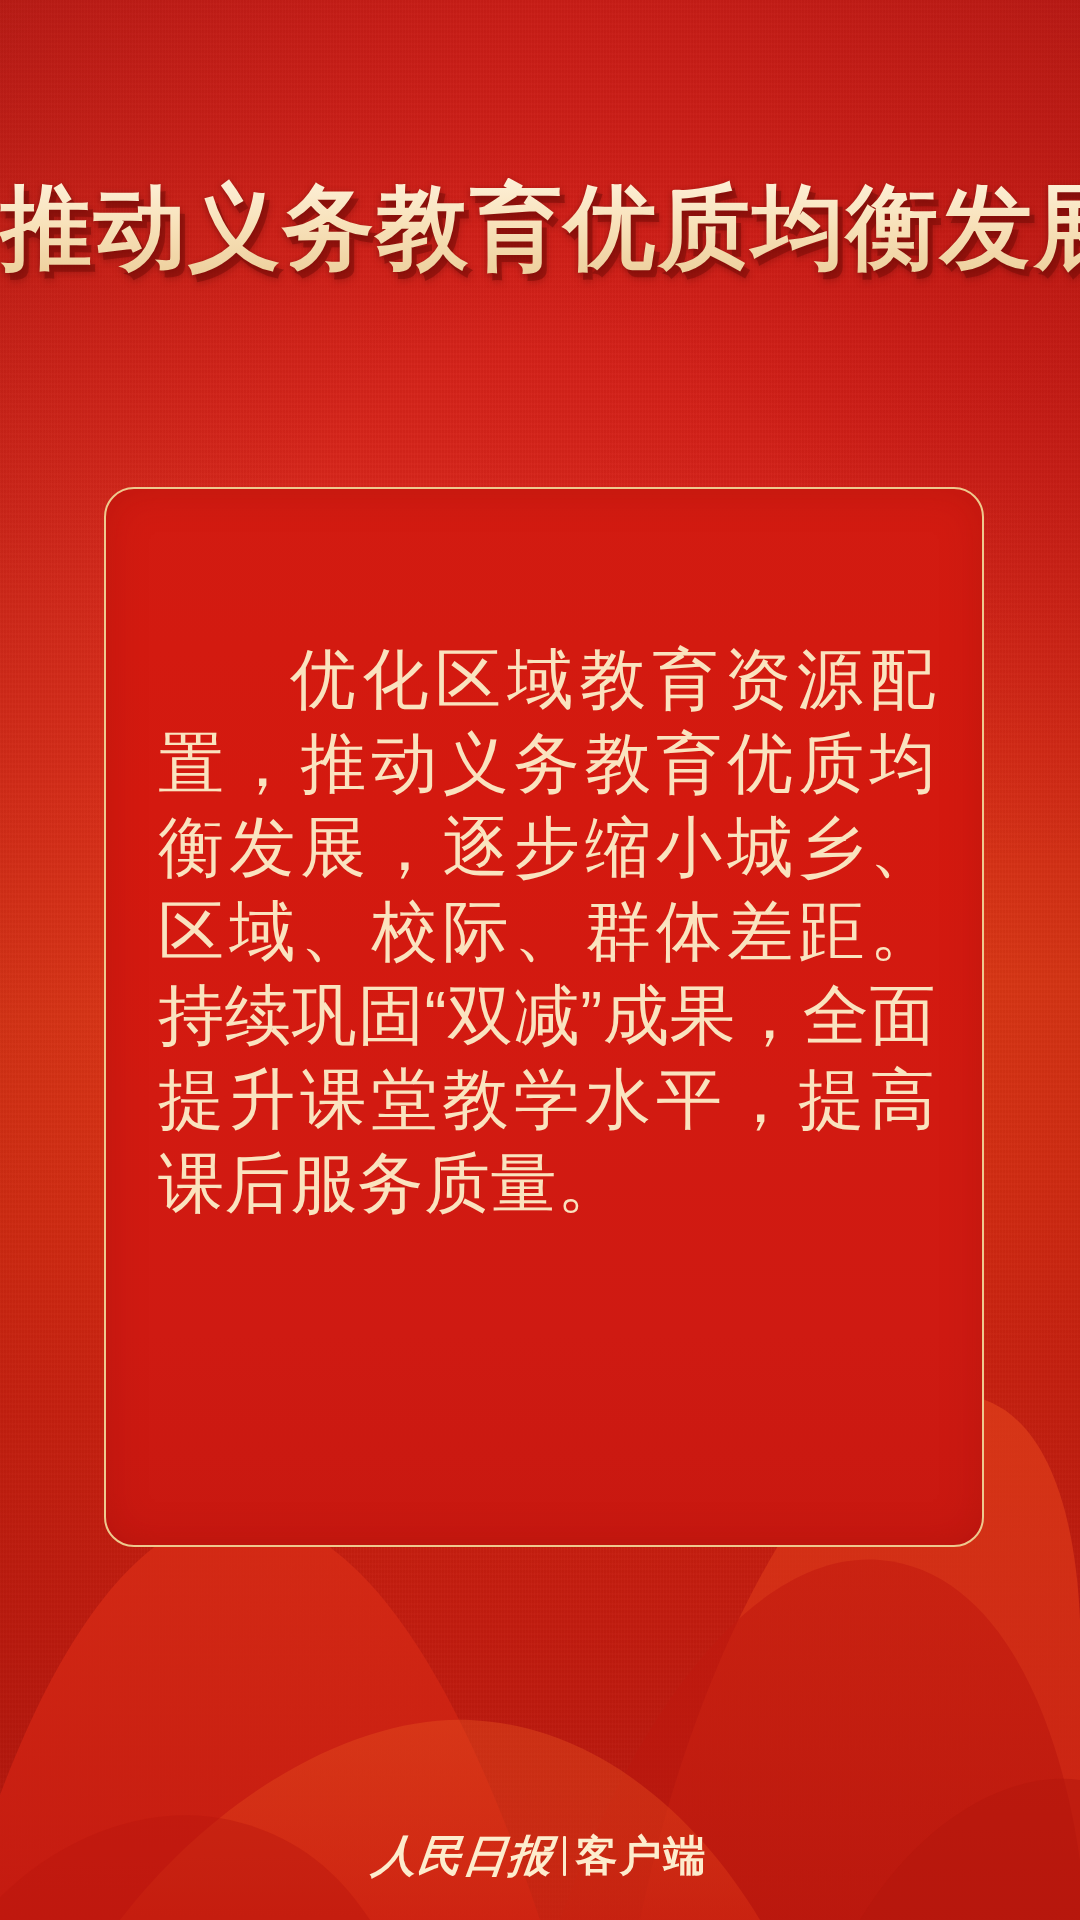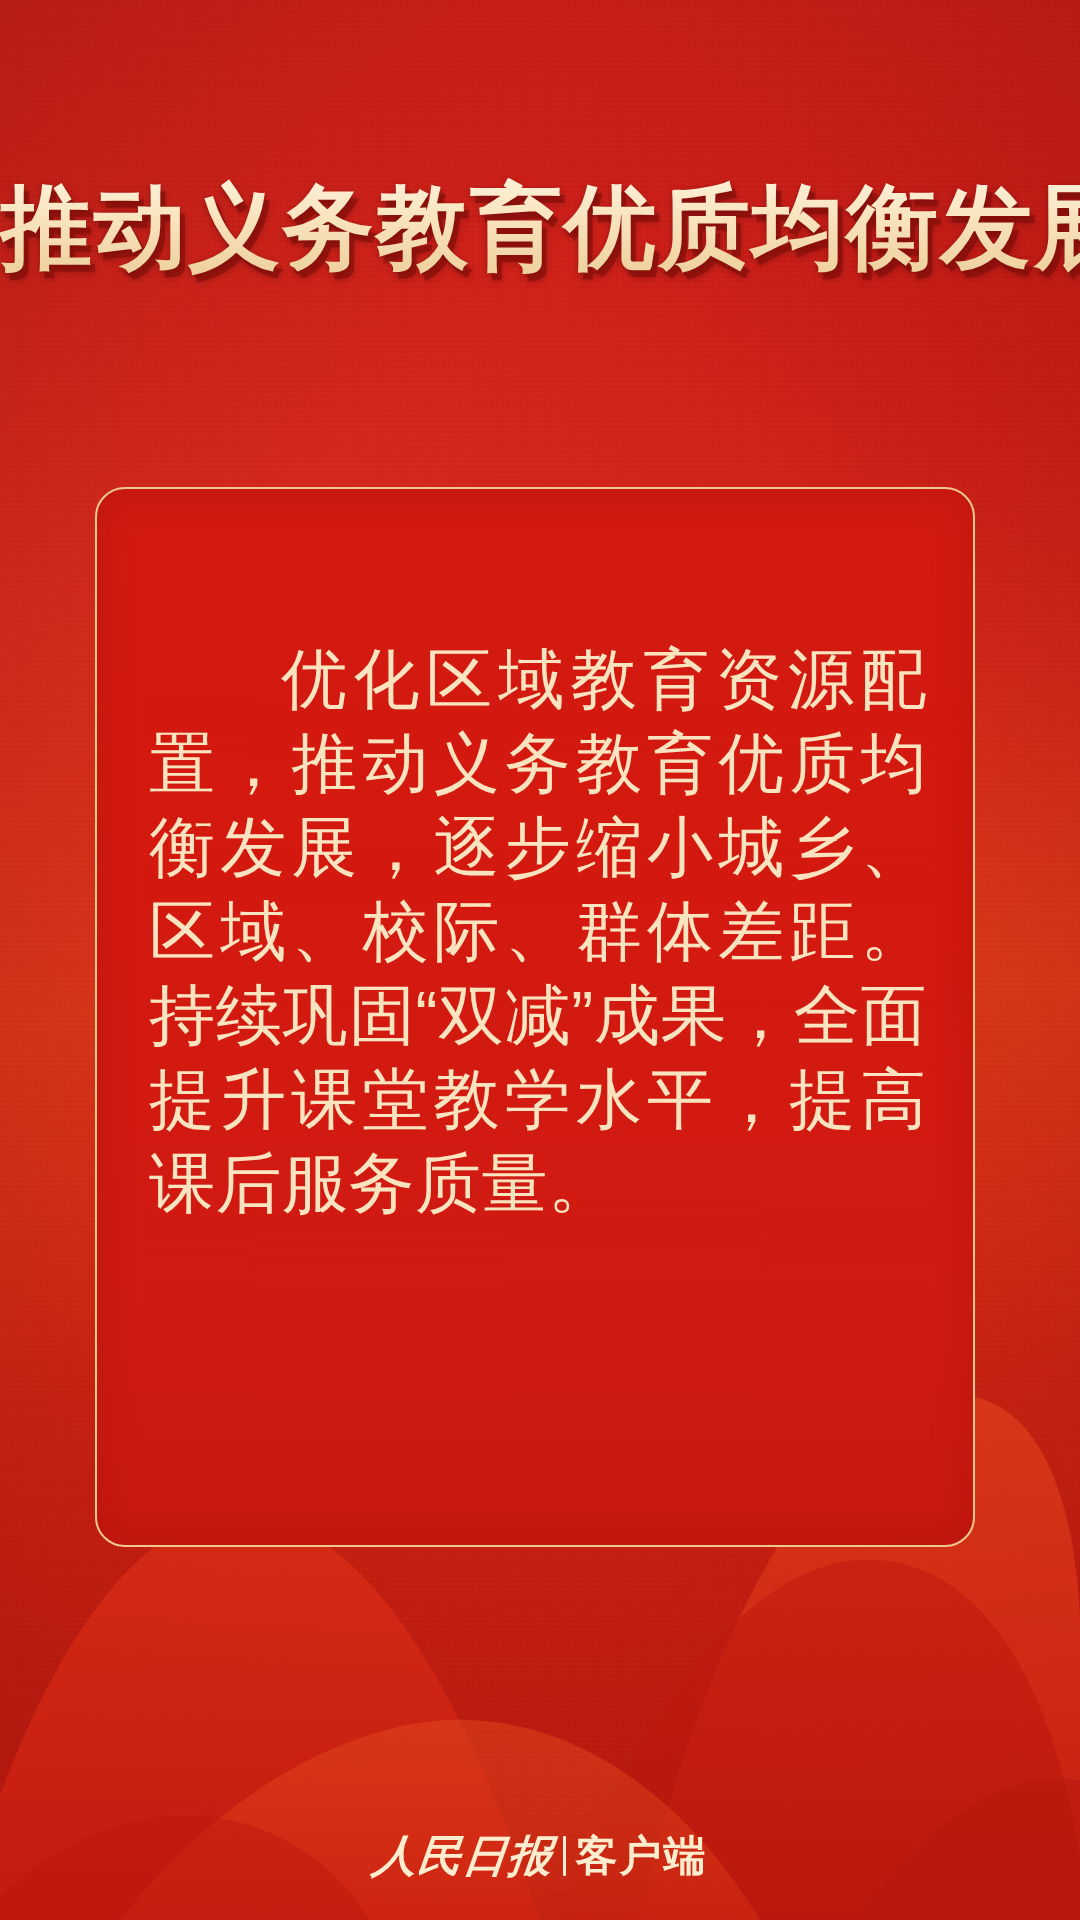--- a/index.html
+++ b/index.html
@@ -76,21 +76,21 @@
     background-clip: text;
     -webkit-text-fill-color: transparent;
     filter: drop-shadow(5px 7px 0px rgba(122,12,8,0.55))
             drop-shadow(0px 2px 3px rgba(90,6,4,0.5));
     white-space: nowrap;
   }
 
   
   .card {
     position: absolute;
-    left: 95px;
+    left: 104px;
     top: 487px;
     width: 880px;
     height: 1060px;
     box-sizing: border-box;
     border: 2px solid #eec98e;
     border-radius: 30px;
     background: linear-gradient(180deg,
         #d21b11 0%,
         #d4190f 30%,
         #d21a11 58%,

